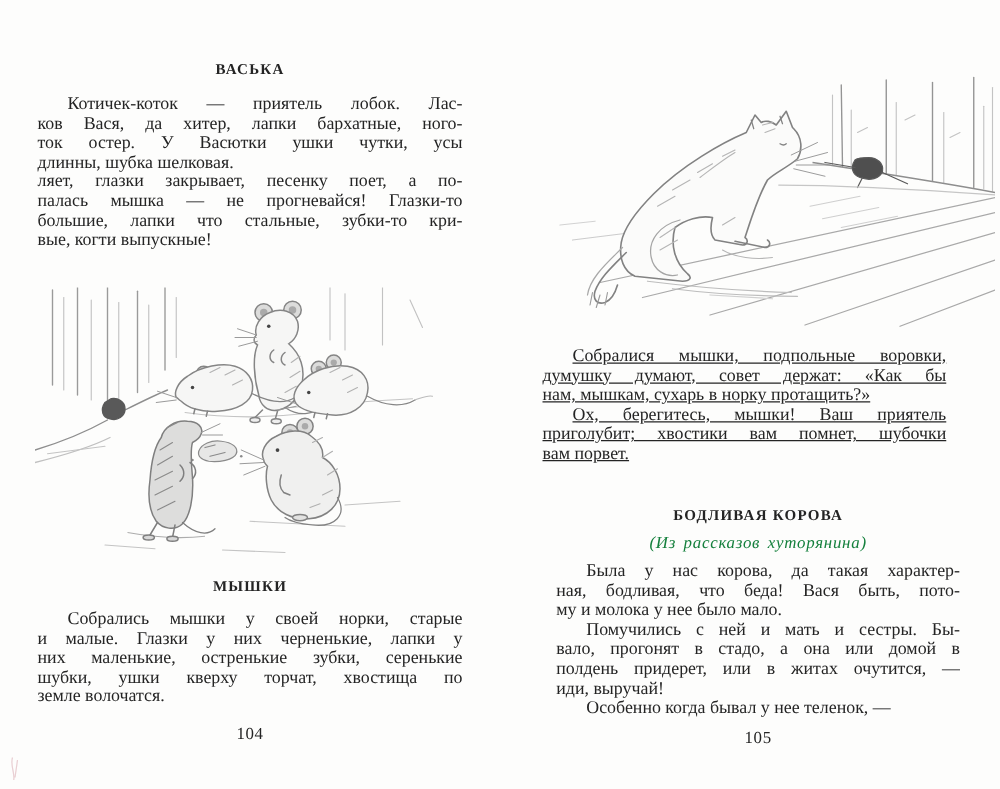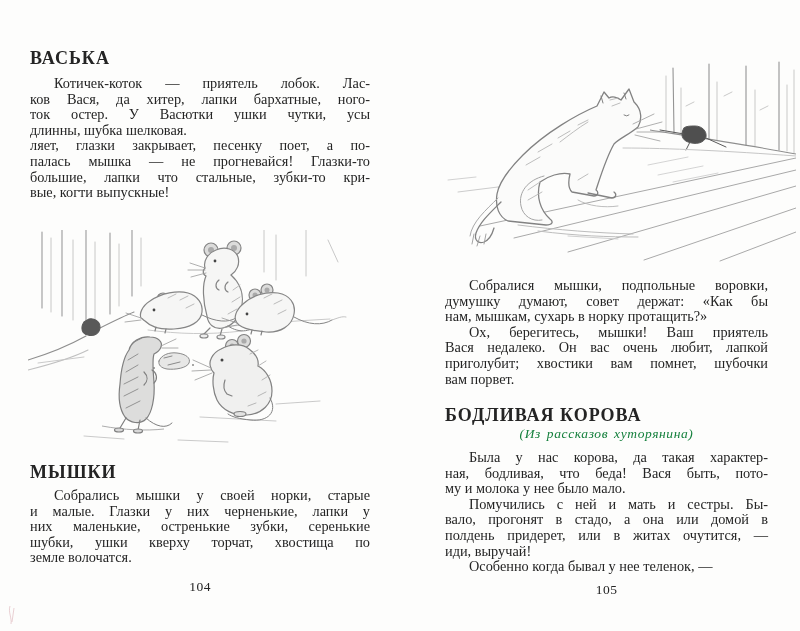--- a/index.html
+++ b/index.html
@@ -3,22 +3,22 @@
 <meta charset="utf-8">
 <style>
   html,body{margin:0;padding:0;}
   body{
     width:800px;height:631px;position:relative;overflow:hidden;
     background:#fdfdfc;color:#242424;
     font-family:"Liberation Serif","DejaVu Serif",serif;
   }
   .abs{position:absolute;}
   .story-title{
-    font-weight:bold;font-size:18px;letter-spacing:1px;
-    white-space:nowrap;
+    font-weight:bold;font-size:12px;letter-spacing:1px;
+    text-align:center;white-space:nowrap;
   }
   .story-subtitle{
     font-style:italic;font-size:13.5px;letter-spacing:.6px;word-spacing:2px;
     text-align:center;white-space:nowrap;color:#15803d;
   }
   .bodytext{font-size:14.3px;line-height:15.6px;}
   .para{margin:0;}
   .tline{text-align:justify;text-align-last:justify;}
   .tline.first{text-indent:24px;}
   .tline.last{text-align-last:left;}
@@ -243,29 +243,28 @@
         <path d="M150,170 C160,176 176,178 190,176"></path>
       </g>
       <g stroke="#bdbdbd" stroke-width="1" fill="none" stroke-linecap="round">
         <path d="M90,195 C130,200 170,203 205,204"></path>
         <path d="M110,201 C150,206 180,207 210,207"></path>
         <path d="M140,206 L190,209" stroke="#d0d0d0"></path>
       </g>
     </svg>
   </div>
 
-  <div class="abs bodytext" style="left:45px;top:278px;width:323px;">
+  <div class="abs bodytext" style="left:34px;top:278px;width:323px;text-decoration:underline;">
     <div class="para">
         <div class="tline first">Собралися мышки, подпольные воровки,</div>
         <div class="tline">думушку думают, совет держат: «Как бы</div>
         <div class="tline last">нам, мышкам, сухарь в норку протащить?»</div>
       </div>
     <div class="para">
         <div class="tline first">Ох, берегитесь, мышки! Ваш приятель</div>
-        <div class="tline">Вася недалеко. Он вас очень любит, лапкой</div>
         <div class="tline">приголубит; хвостики вам помнет, шубочки</div>
         <div class="tline last">вам порвет.</div>
       </div>
   </div>
 
   <div class="abs story-title" style="left:45px;top:405px;width:323px;">БОДЛИВАЯ КОРОВА</div>
 
   <div class="abs story-subtitle" style="left:45px;top:426px;width:323px;">(Из рассказов хуторянина)</div>
 
   <div class="abs bodytext" style="left:45px;top:450px;width:323px;">

